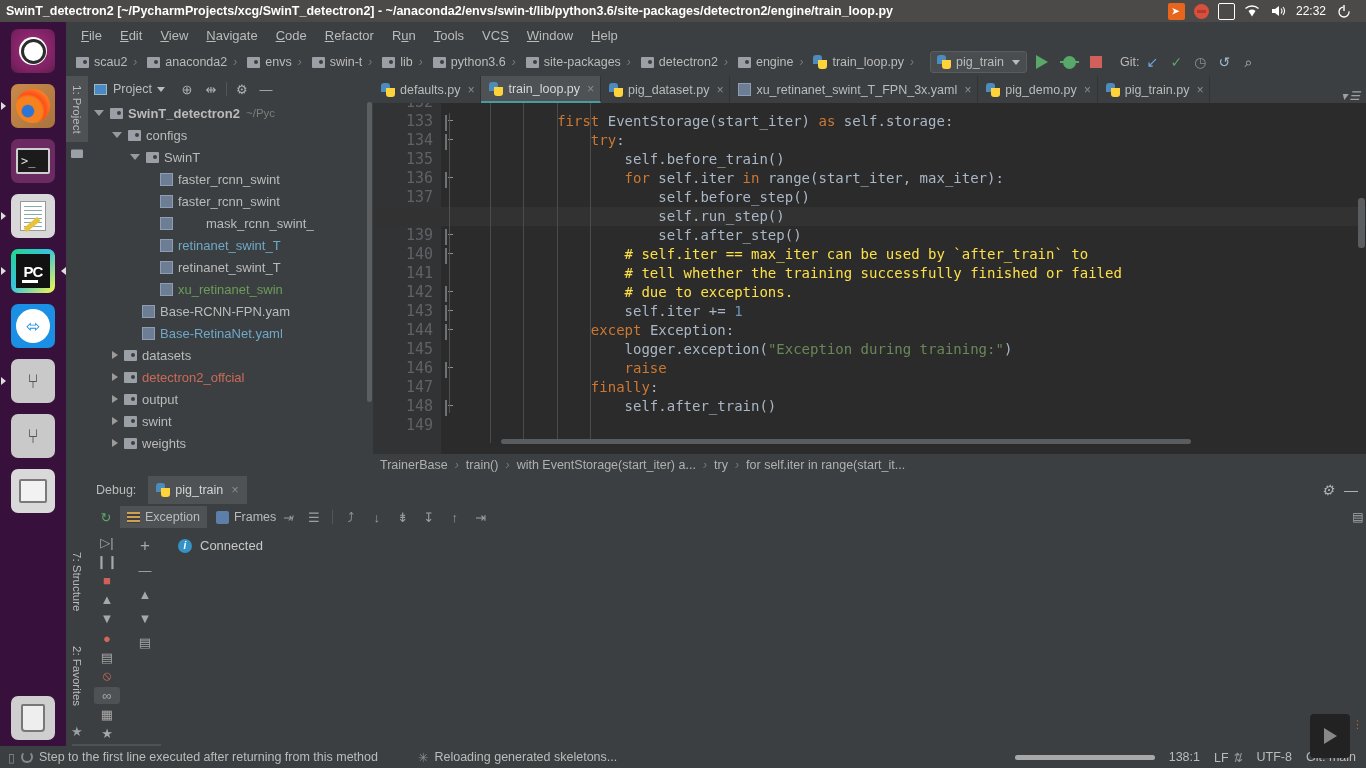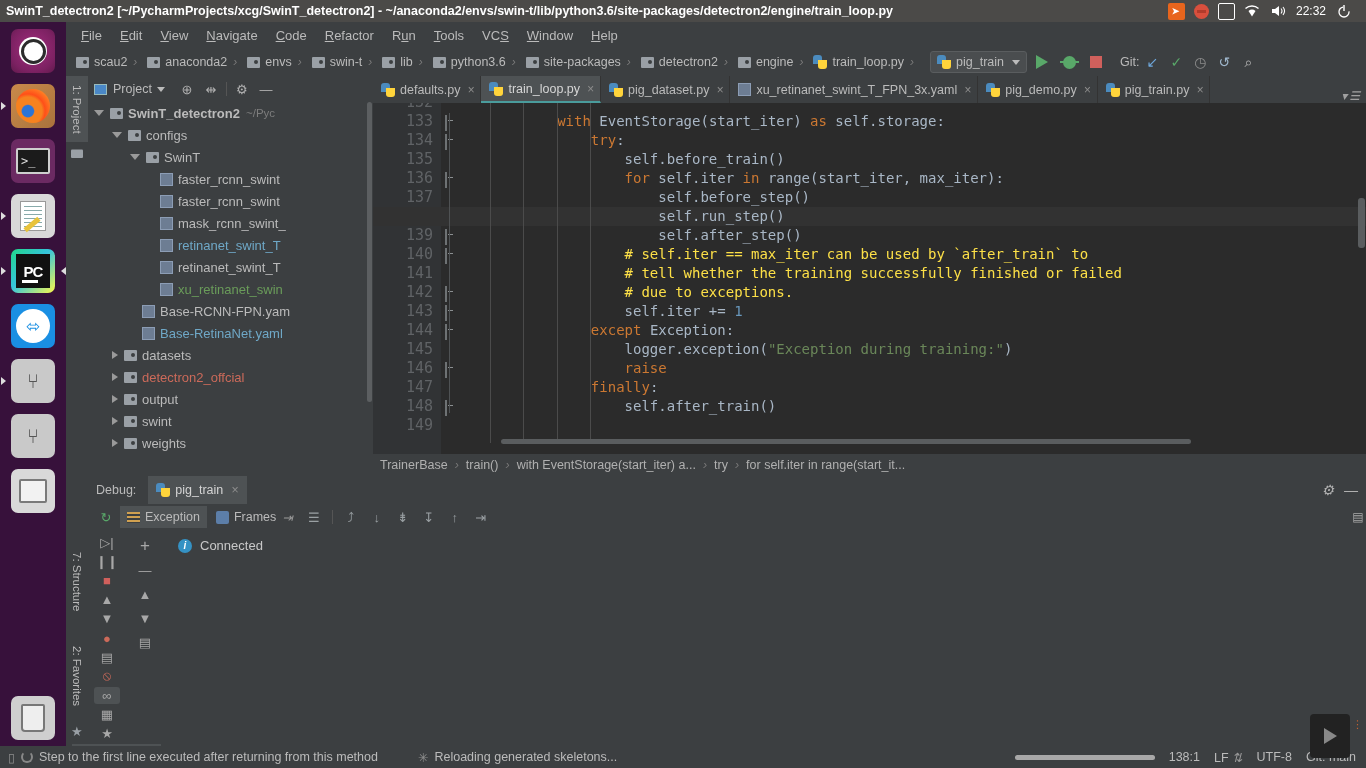--- a/index.html
+++ b/index.html
@@ -416,21 +416,21 @@
         <div class="trow">
           <span class="tspacer" style="width: 60px;"></span>
           <span style="width: 6px; display: inline-block; margin-right: 6px;"></span>
           <i class="yml-ic"></i>
           <span style="color: rgb(187, 187, 187);">faster_rcnn_swint</span>
         </div>
         <div class="trow">
           <span class="tspacer" style="width: 60px;"></span>
           <span style="width: 6px; display: inline-block; margin-right: 6px;"></span>
           <i class="yml-ic"></i>
-          <span style="color: rgb(187, 187, 187);">mask_rcnn_swint_</span>
+          <span style="color: rgb(187, 187, 187); margin-left: 28px;">mask_rcnn_swint_</span>
         </div>
         <div class="trow">
           <span class="tspacer" style="width: 60px;"></span>
           <span style="width: 6px; display: inline-block; margin-right: 6px;"></span>
           <i class="yml-ic"></i>
           <span style="color: rgb(111, 168, 199);">retinanet_swint_T</span>
         </div>
         <div class="trow">
           <span class="tspacer" style="width: 60px;"></span>
           <span style="width: 6px; display: inline-block; margin-right: 6px;"></span>
@@ -545,21 +545,21 @@
           <div class="lnum" style="top: 218px;">144</div>
           <div class="lnum" style="top: 237px;">145</div>
           <div class="lnum" style="top: 256px;">146</div>
           <div class="lnum" style="top: 275px;">147</div>
           <div class="lnum" style="top: 294px;">148</div>
           <div class="lnum" style="top: 313px;">149</div>
         </div>
         <div class="hl-line" style="top: 104px;"></div>
       <div id="codelines">
           <div class="cl" style="top: -10px;"></div>
-          <div class="cl" style="top: 9px;"><span class="fn">            </span><span class="kw">with </span><span class="fn">EventStorage(start_iter) </span><span class="kw">as </span><span class="fn">self.storage:</span></div>
+          <div class="cl" style="top: 9px;"><span class="fn">            </span><span class="kw">first </span><span class="fn">EventStorage(start_iter) </span><span class="kw">as </span><span class="fn">self.storage:</span></div>
           <div class="cl" style="top: 28px;"><span class="fn">                </span><span class="kw">try</span><span class="fn">:</span></div>
           <div class="cl" style="top: 47px;"><span class="fn">                    self.before_train()</span></div>
           <div class="cl" style="top: 85px;"><span class="fn">                        self.before_step()</span></div>
           <div class="cl" style="top: 66px;"><span class="fn">                    </span><span class="kw">for </span><span class="fn">self.iter </span><span class="kw">in </span><span class="fn">range(start_iter, max_iter):</span></div>
           <div class="cl" style="top: 104px;"><span class="fn">                        self.run_step()</span></div>
           <div class="cl" style="top: 123px;"><span class="fn">                        self.after_step()</span></div>
           <div class="cl" style="top: 142px;"><span class="cm">                    # self.iter == max_iter can be used by `after_train` to</span></div>
           <div class="cl" style="top: 180px;"><span class="cm">                    # due to exceptions.</span></div>
           <div class="cl" style="top: 161px;"><span class="cm">                    # tell whether the training successfully finished or failed</span></div>
           <div class="cl" style="top: 199px;"><span class="fn">                    self.iter += </span><span class="num">1</span></div>

